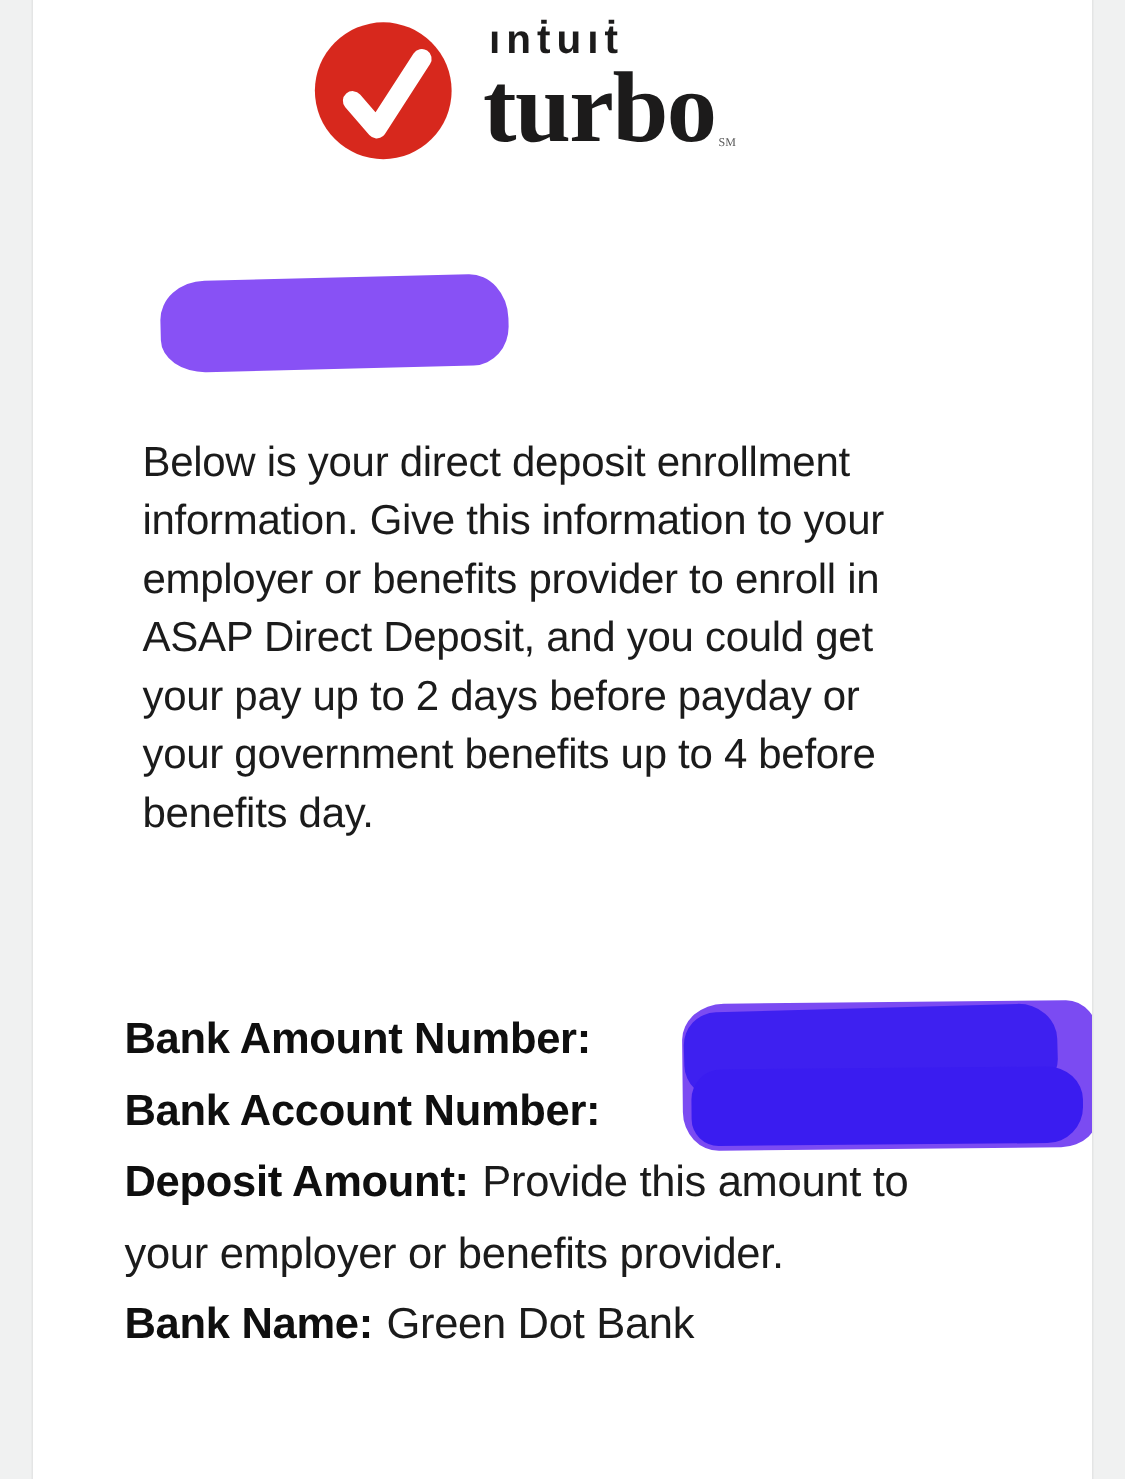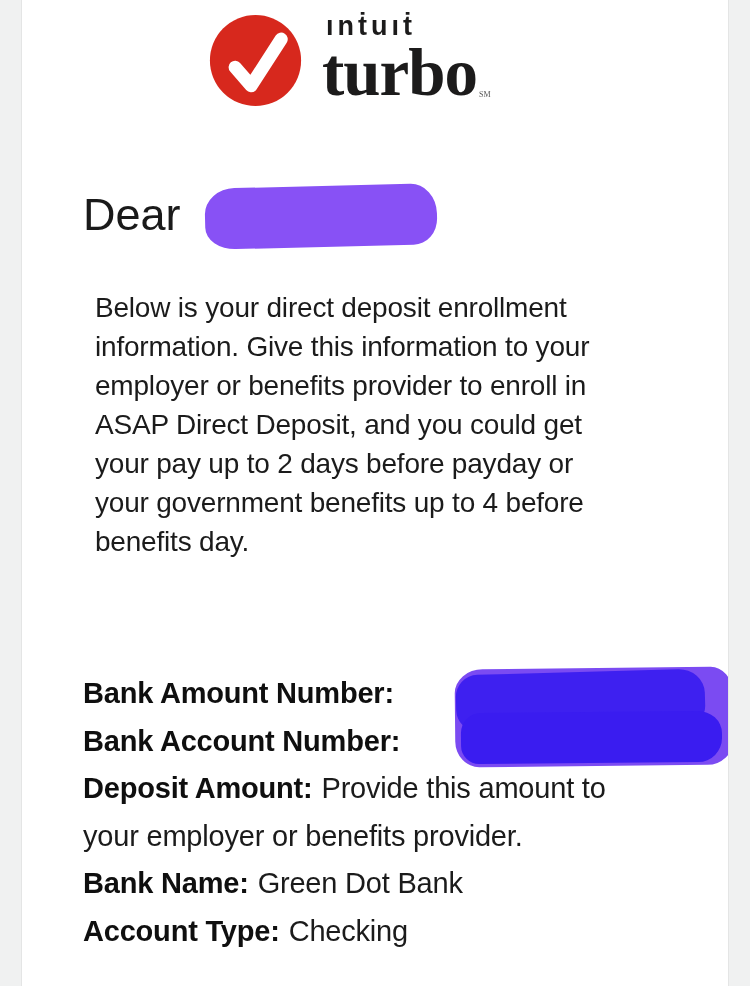--- a/index.html
+++ b/index.html
@@ -92,21 +92,20 @@
       <div class="logo-text">
         <span class="intuit">ınṫuıṫ</span>
         <span class="turbo-row">
           <span class="turbo">turbo</span>
           <span class="sm">SM</span>
         </span>
       </div>
     </div>
 
     <div class="greeting">
-      <span class="dear">Dear</span>
       <span class="blob-name"></span>
     </div>
 
     <p class="intro">Below is your direct deposit enrollment
 information. Give this information to your
 employer or benefits provider to enroll in
 ASAP Direct Deposit, and you could get
 your pay up to 2 days before payday or
 your government benefits up to 4 before
 benefits day.</p>
@@ -118,23 +117,20 @@
       <p class="line">
         <b>Bank Account Number:</b>
       </p>
       <p class="line">
         <b>Deposit Amount:</b><span class="pre">Provide this amount to
 your employer or benefits provider.</span>
       </p>
       <p class="line">
         <b>Bank Name:</b><span>Green Dot Bank</span>
       </p>
-      <p class="line">
-        <b>Account Type:</b><span>Checking</span>
-      </p>
 
       <div class="blob-bank">
         <div class="layer light"></div>
         <div class="layer d1"></div>
         <div class="layer d2"></div>
       </div>
     </div>
 
   </div>
 </div>

